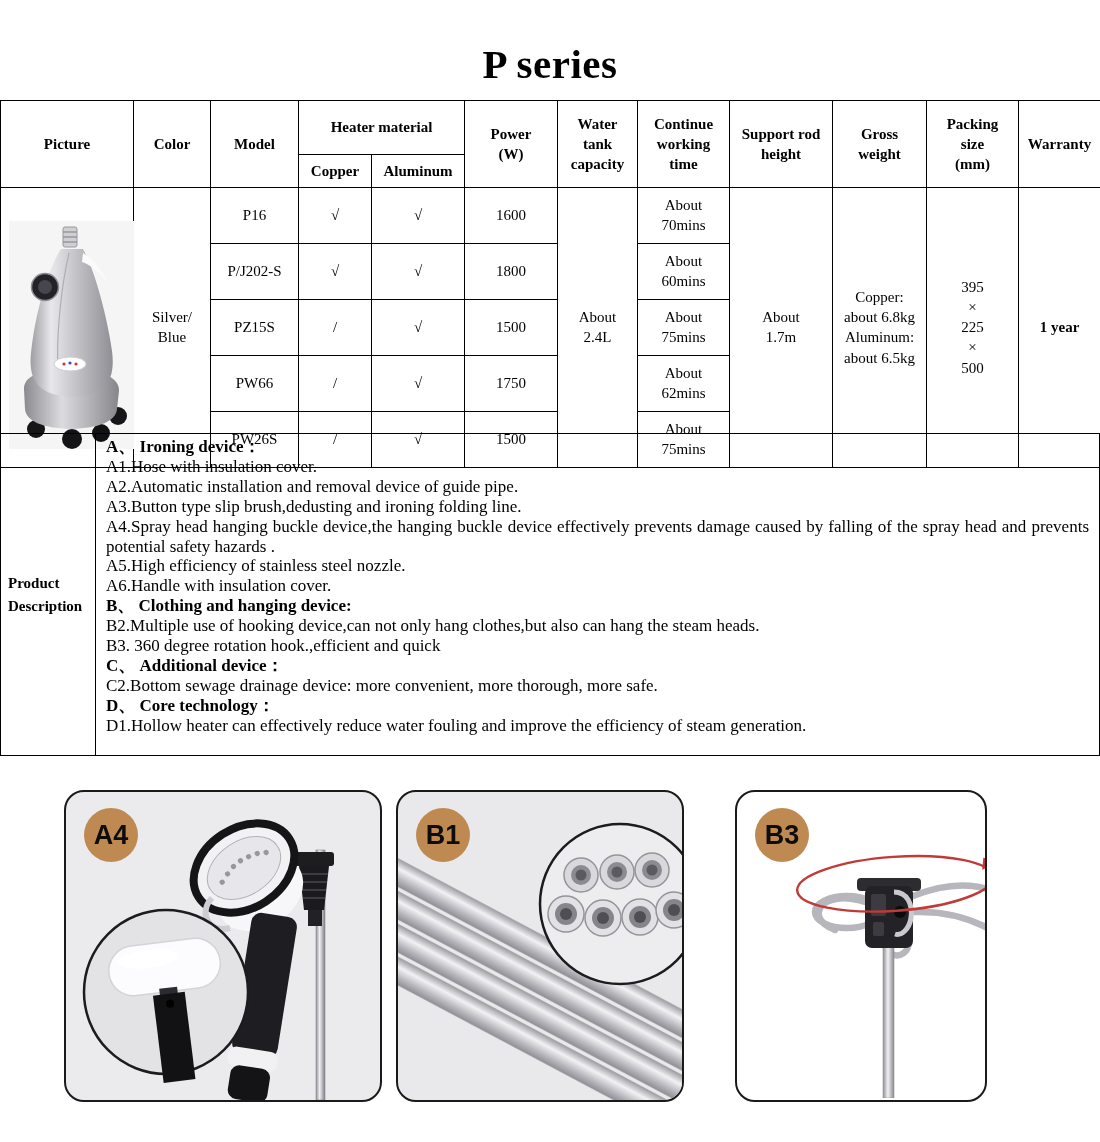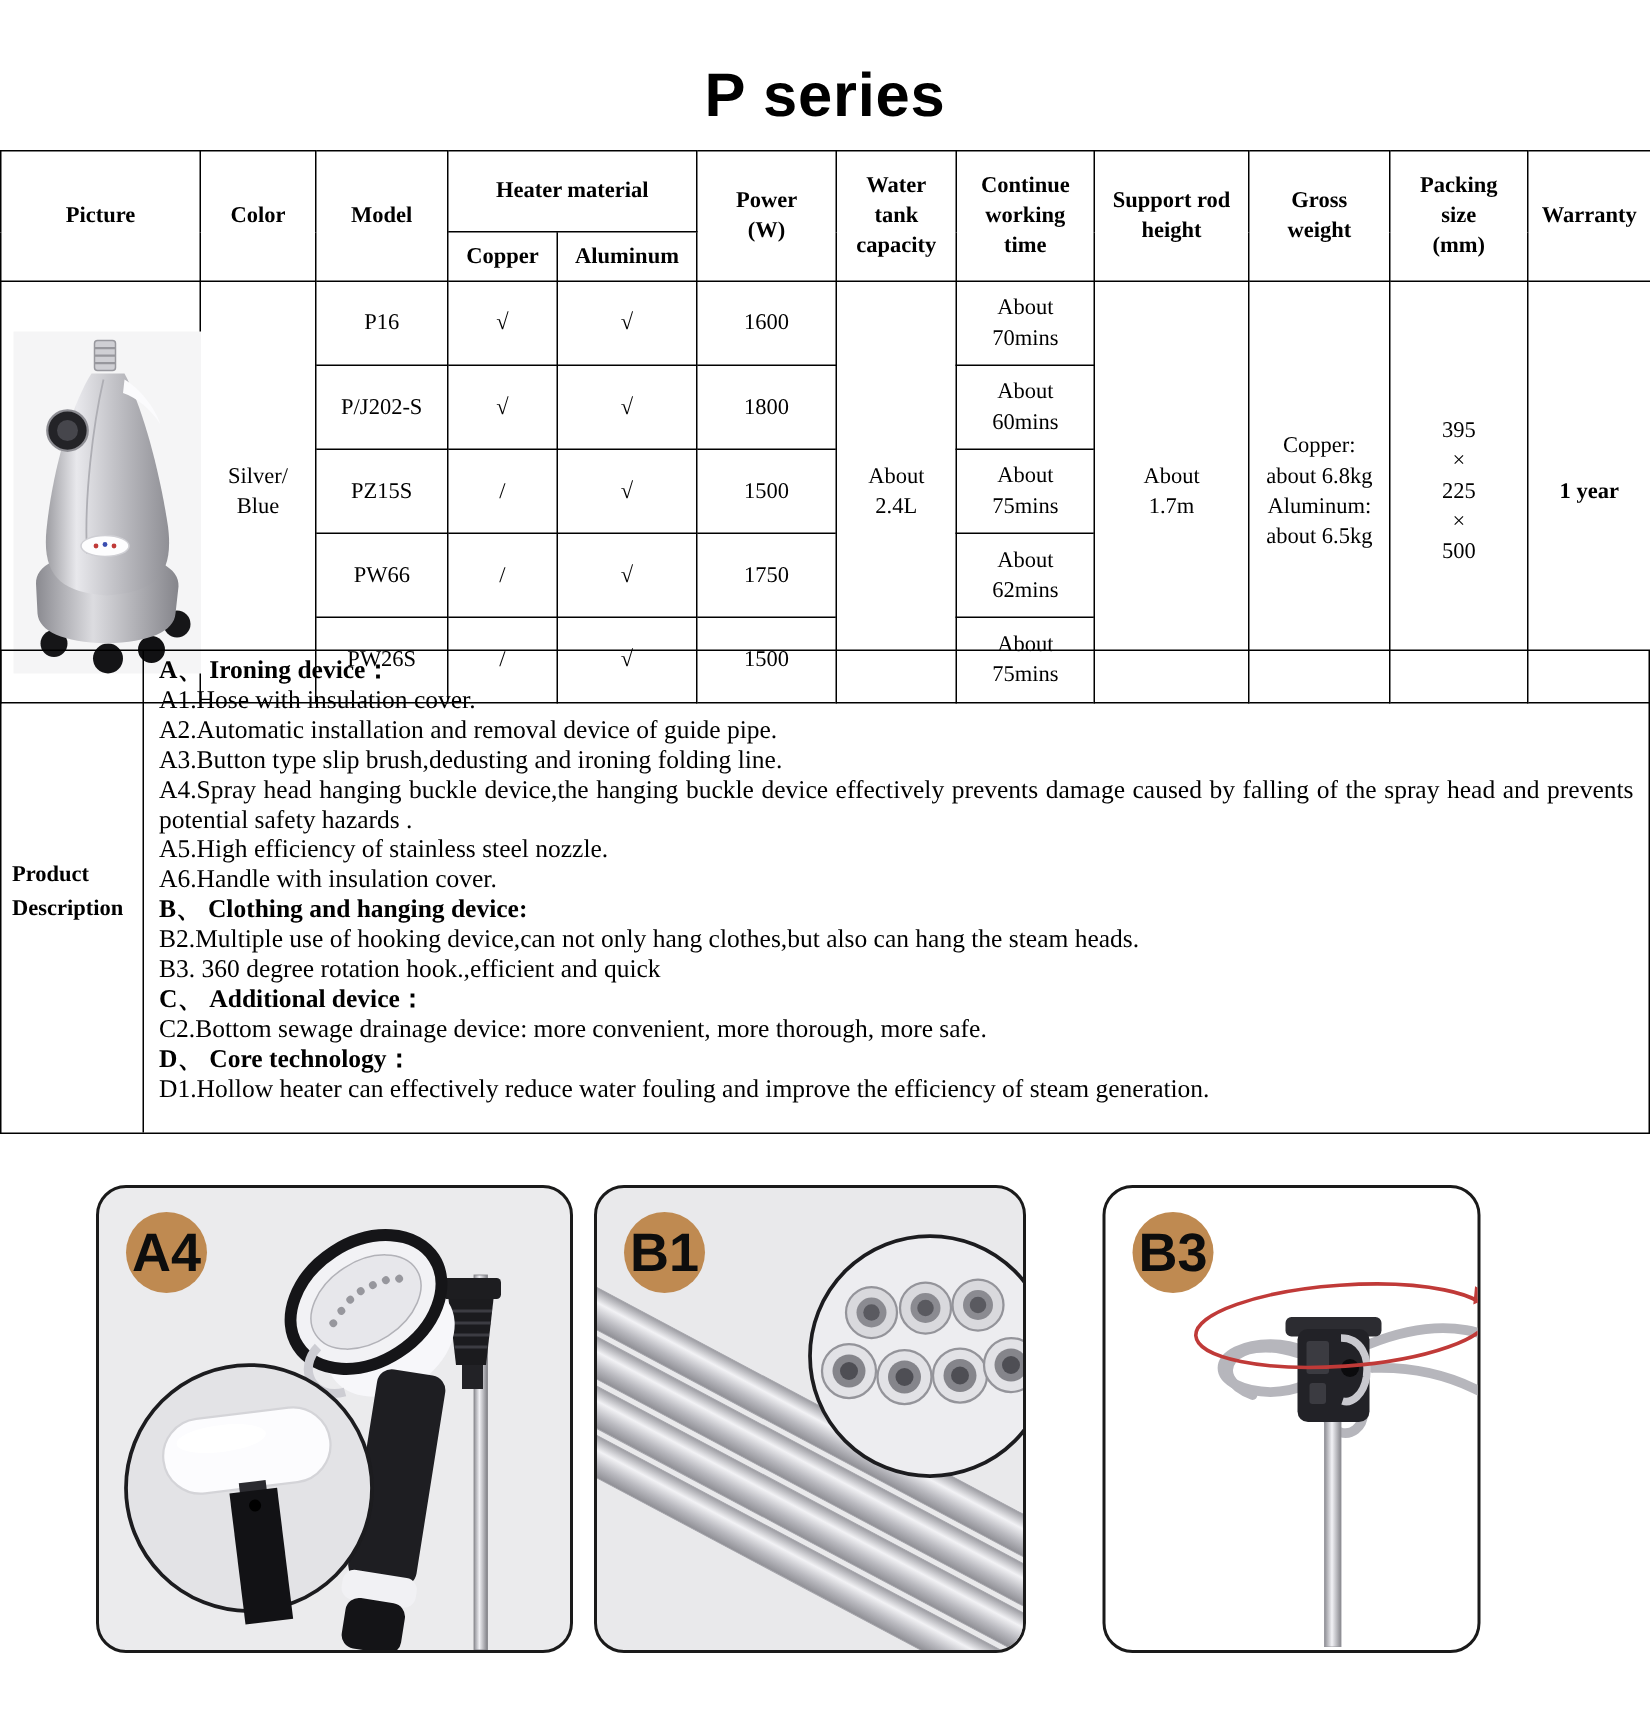--- a/index.html
+++ b/index.html
@@ -1,19 +1,19 @@
 <!DOCTYPE html>
 <html><head>
 <meta charset="utf-8">
 <style>
   html,body{margin:0;padding:0;background:#ffffff;}
   .page{position:relative;width:1100px;height:1142px;background:#fff;overflow:hidden;
         font-family:"Liberation Serif", serif;color:#000;}
   .title{position:absolute;top:40px;left:0;width:100%;text-align:center;
-         font-family:Liberation Sans, sans-serif;font-size:41px;font-weight:600;letter-spacing:0.5px;}
+         font-family:Liberation Serif, serif;font-size:41px;font-weight:600;letter-spacing:0.5px;}
   table.spec{position:absolute;top:100px;left:0;width:1100px;border-collapse:collapse;table-layout:fixed;}
   table.spec th, table.spec td{border:1.5px solid #000;padding:5px;text-align:center;vertical-align:middle;
          font-size:15px;white-space:pre-line;line-height:1.35;}
   table.spec th{font-weight:bold;}
   td.gross{text-align:left;padding-left:9px;line-height:1.75;}
   td.pack{line-height:1.5;}
   td.warranty{font-weight:bold;}
   td.pic{padding:0;}
   .h54{height:54px;} .h33{height:33px;} .h49{height:49px;}
 
@@ -26,21 +26,21 @@
   .desctext .line{min-height:19.9px;}
   .desctext .sec{font-weight:bold;text-align:left;}
 
   .panel{position:absolute;top:790px;height:312px;border:2px solid #1a1a1a;border-radius:20px;
          box-sizing:border-box;overflow:hidden;}
   .panel.p1{left:64px;width:318px;background:#ebebed;}
   .panel.p2{left:396px;width:288px;background:#e9e9eb;}
   .panel.p3{left:735px;width:252px;background:#ffffff;}
   .badge{position:absolute;top:16px;left:18px;width:54px;height:54px;border-radius:50%;
          background:#bf8a51;display:flex;align-items:center;justify-content:center;
-         font-family:"Liberation Sans", sans-serif;font-size:36px;font-weight:bold;color:#0d0d0d;z-index:5;}
+         font-family:"Liberation Sans", sans-serif;font-size:27px;font-weight:bold;color:#0d0d0d;z-index:5;}
   .panel svg{position:absolute;top:0;left:0;}
 </style>
 </head>
 <body>
 
 <div class="page">
 
   <div class="title">P series</div>
 
   <table class="spec">

